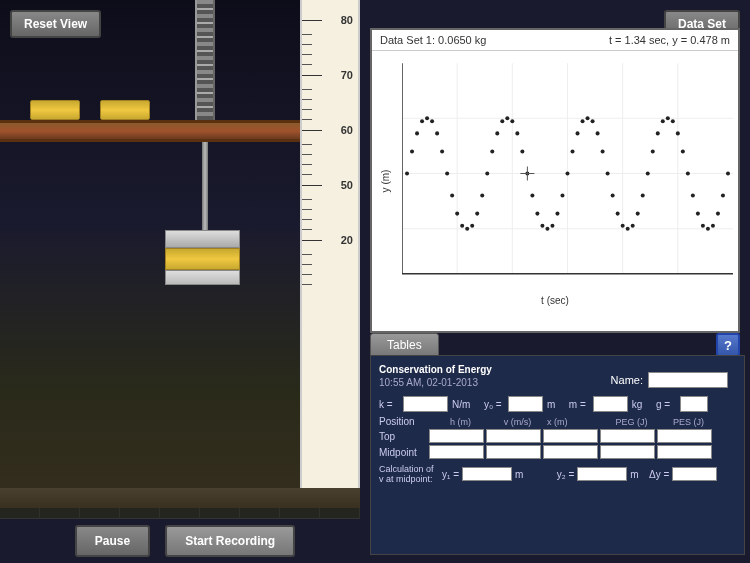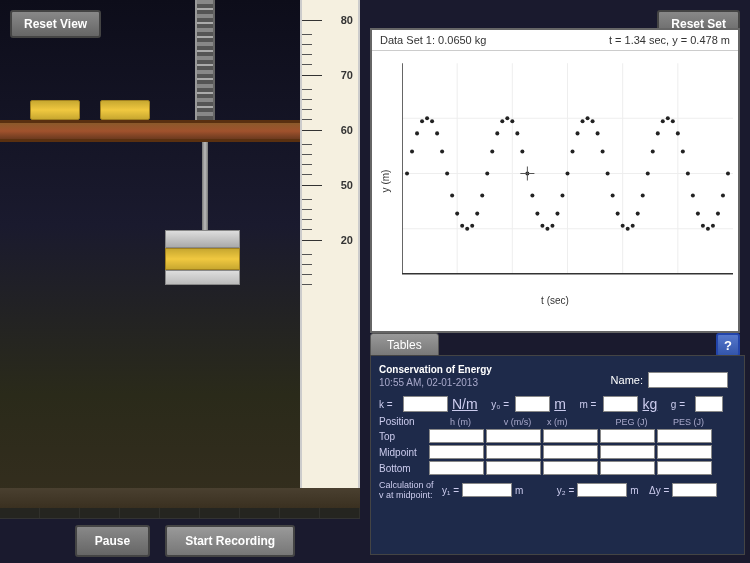--- a/index.html
+++ b/index.html
@@ -335,22 +335,21 @@
       min-width: 20px;
     }
     .data-input {
       height: 16px;
       background: white;
       border: 1px solid #888;
       font-size: 10px;
     }
     .data-unit {
       color: #cce;
-      font-size: 14px;
-      text-decoration: underline;
+      font-size: 10px;
     }
     .table-data-row {
       display: flex;
       align-items: center;
       gap: 2px;
       margin-bottom: 2px;
     }
     .table-row-label {
       font-size: 10px;
       color: #cce;
@@ -469,21 +468,21 @@
   <div class="floor-grid"></div>
 
   <div class="bottom-bar">
     <button class="btn-bottom">Pause</button>
     <button class="btn-bottom btn-record">Start Recording</button>
   </div>
 </div>
 
 <div class="right-panel">
 
-  <button class="btn-dataset">Reset Set</button>
+  <button class="btn-dataset">Data Set</button>
 
   <div class="graph-container">
     <div class="graph-header">
       <span>Data Set 1: 0.0650 kg</span>
       <span>t = 1.34 sec, y = 0.478 m</span>
     </div>
     <div class="graph-body">
       <span class="graph-y-label">y (m)</span>
       <svg class="graph-svg" viewBox="0 0 330 220">
 
@@ -628,28 +627,20 @@
 
     <div class="table-data-row">
       <span class="table-row-label">Midpoint</span>
       <input class="table-input" type="text" style="">
       <input class="table-input" type="text" style="">
       <input class="table-input" type="text" style="">
       <input class="table-input" type="text" style="">
       <input class="table-input" type="text" style="">
     </div>
 
-    <div class="table-data-row">
-      <span class="table-row-label">Bottom</span>
-      <input class="table-input" type="text" style="">
-      <input class="table-input" type="text" style="">
-      <input class="table-input" type="text" style="">
-      <input class="table-input" type="text" style="">
-      <input class="table-input" type="text" style="">
-    </div>
 
     <div style="display:flex;align-items:center;gap:3px;margin-top:5px;">
       <div style="min-width:60px;">
         <div style="font-size:9px;color:#cce;">Calculation of</div>
         <div style="font-size:9px;color:#cce;">v at midpoint:</div>
       </div>
       <span style="font-size:10px;color:#cce;">y₁ =</span>
       <input class="table-input" style="width: 50px;" type="text">
       <span style="font-size:10px;color:#cce;">m</span>
       &nbsp;

